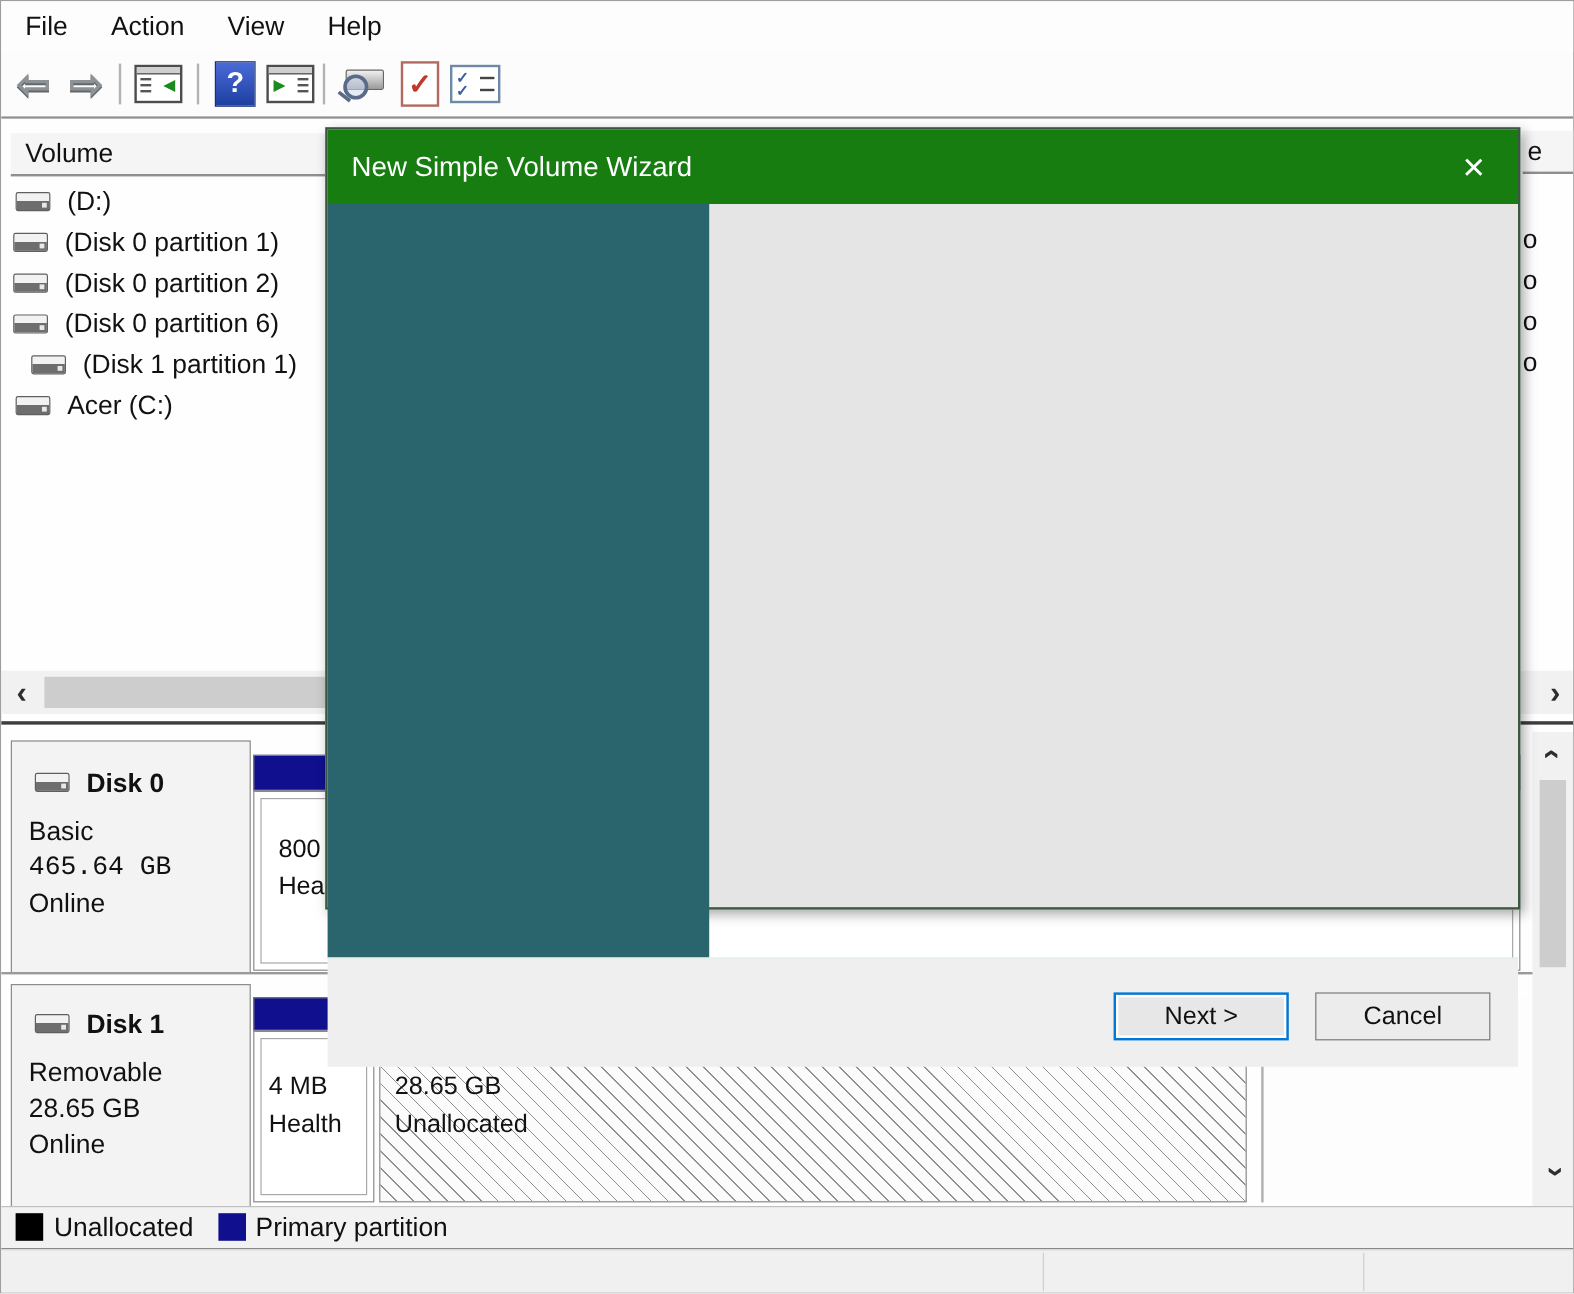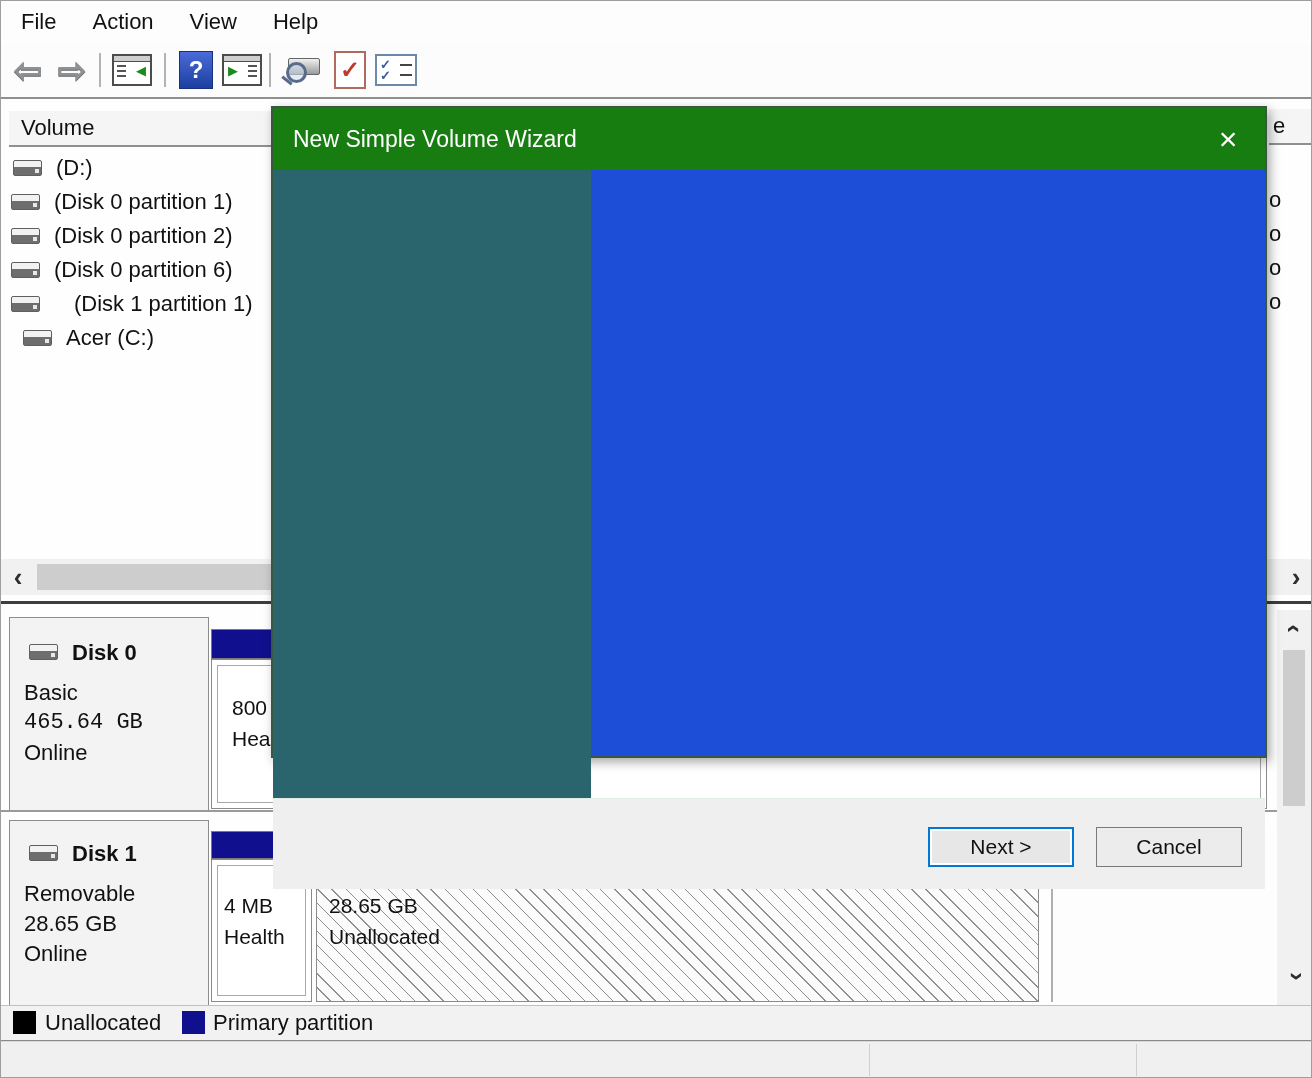--- a/index.html
+++ b/index.html
@@ -74,21 +74,21 @@
 
   
   .legend{position:absolute;left:0;top:1004px;width:100%;height:34px;background:#f2f2f2;
           border-top:1px solid #c0c0c0;border-bottom:2px solid #8a8a8a;font-size:22px;}
   .swatch{position:absolute;top:5px;width:23px;height:23px;}
   .statusbar{position:absolute;left:0;top:1040px;width:100%;height:36px;background:#f0f0f0;
              border-top:1px solid #d8d8d8;}
   .status-div{position:absolute;top:2px;height:32px;border-left:1px solid #cfcfcf;}
 
   
-  .dialog{position:absolute;left:270px;top:105px;width:996px;height:652px;background:#1d4ed8;
+  .dialog{position:absolute;left:270px;top:105px;width:996px;height:652px;background:#e5e5e5;
           border:2px solid #3c5741;box-sizing:border-box;box-shadow:3px 4px 10px rgba(0,0,0,.35);
           z-index:10;text-align:center;}
   .dlg-title{position:absolute;left:0;top:0;width:100%;height:62px;background:#177d11;
              display:flex;align-items:center;}
   .dlg-title-text{color:#fff;font-size:23px;padding-left:20px;}
   .dlg-close{position:absolute;right:14px;top:8px;width:46px;height:46px;color:#fff;font-size:32px;
              display:flex;align-items:center;justify-content:center;}
   .dlg-banner{position:absolute;left:0;top:62px;width:318px;height:628px;
       background:
         radial-gradient(ellipse 135% 98% at 28% 118%, #0e7b80 0%, #0e747b 48%, #0f6a71 63%,
@@ -190,25 +190,25 @@
       <span>(Disk 0 partition 1)</span>
     </div>
     <div class="vrow" style="top:120px;padding-left:10px;">
       <span class="drv"></span>
       <span>(Disk 0 partition 2)</span>
     </div>
     <div class="vrow" style="top:154px;padding-left:10px;">
       <span class="drv"></span>
       <span>(Disk 0 partition 6)</span>
     </div>
-    <div class="vrow" style="top:188px;padding-left:10px;gap:20px;">
+    <div class="vrow" style="top:188px;padding-left:25px;">
       <span class="drv"></span>
       <span>(Disk 1 partition 1)</span>
     </div>
-    <div class="vrow" style="top:222px;padding-left:22px;">
+    <div class="vrow" style="top:222px;padding-left:12px;">
       <span class="drv"></span>
       <span>Acer (C:)</span>
     </div>
 
     <span class="clip-char" style="top:88px;">o</span>
     <span class="clip-char" style="top:122px;">o</span>
     <span class="clip-char" style="top:156px;">o</span>
     <span class="clip-char" style="top:190px;">o</span>
   </div>
 

